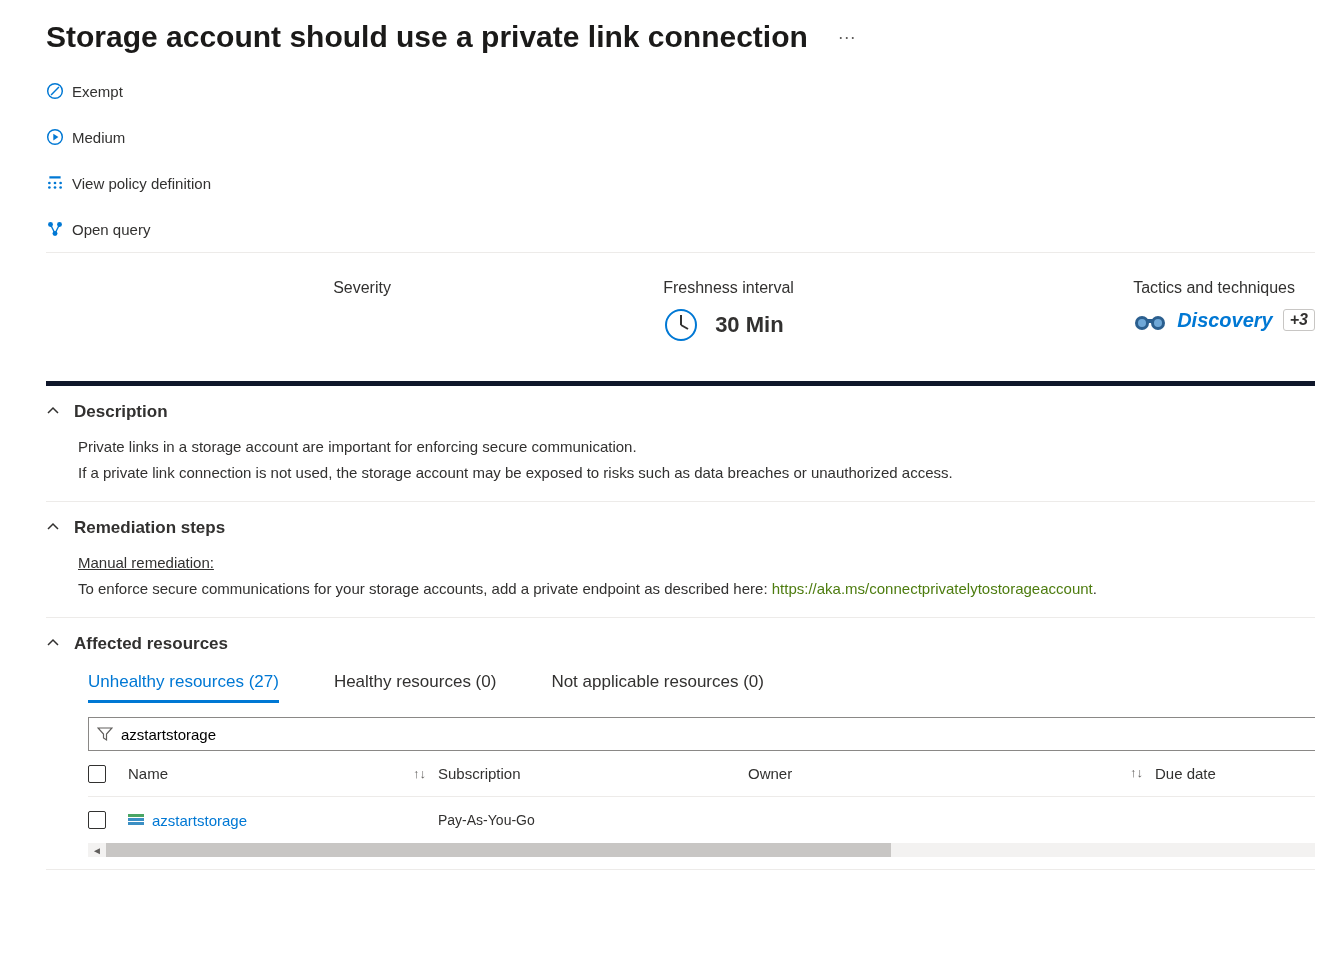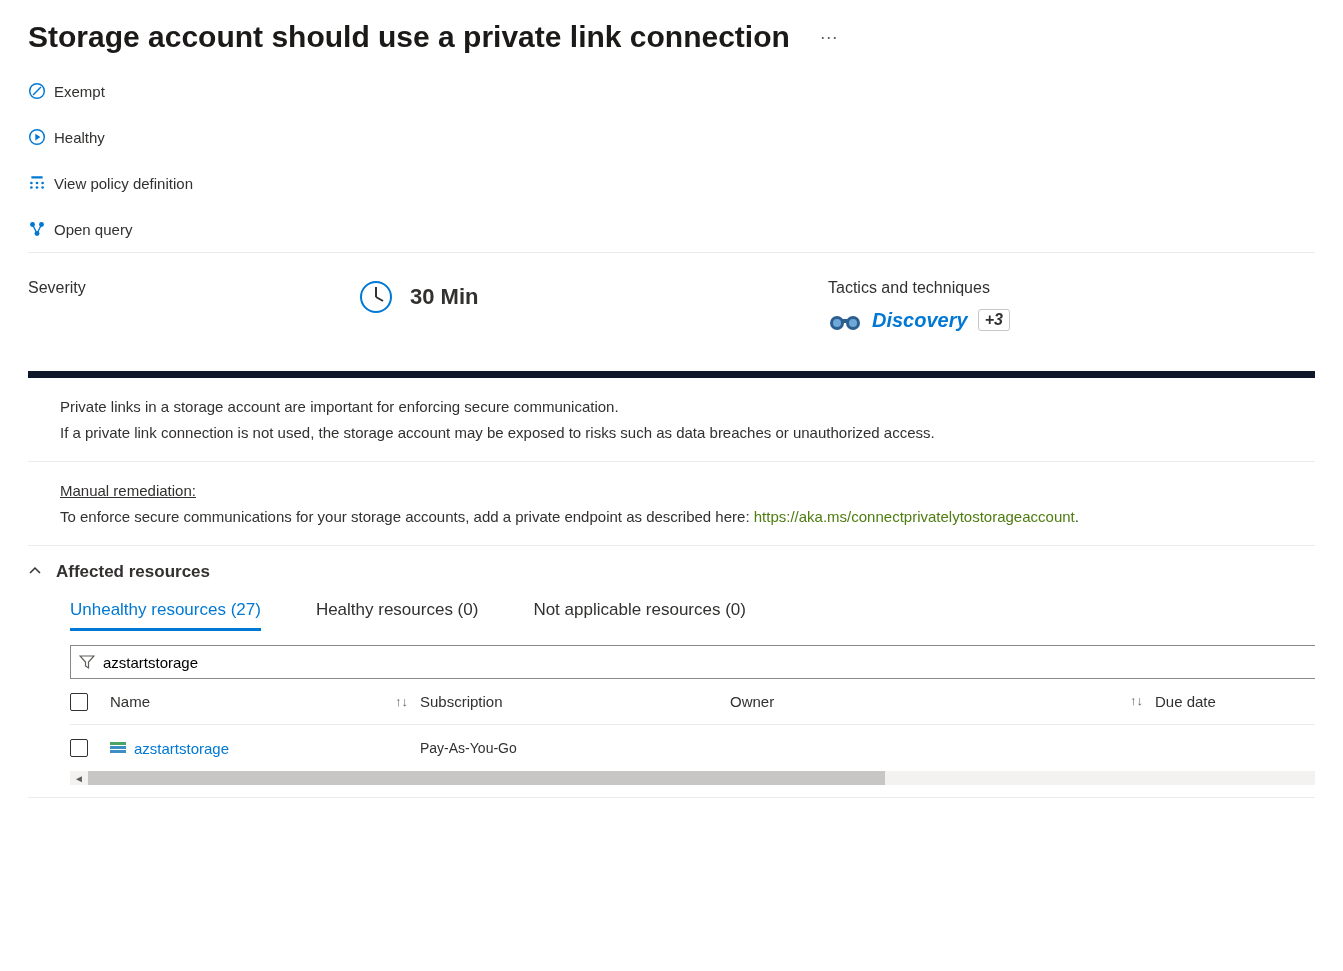--- a/index.html
+++ b/index.html
@@ -5,20 +5,21 @@
 * { box-sizing: border-box; margin: 0; padding: 0; }
 body {
   font-family: "Segoe UI", -apple-system, sans-serif;
   font-size: 14px;
   color: #323130;
   background: #fff;
   padding: 0;
 }
 .page {
   padding: 20px 28px;
+  margin-left: 18px;
 }
 .title-row {
   display: flex;
   align-items: center;
   gap: 30px;
   margin-bottom: 28px;
 }
 .page-title {
   font-size: 30px;
   font-weight: 600;
@@ -42,21 +43,22 @@
   gap: 8px;
   cursor: pointer;
   font-size: 15px;
   color: #323130;
 }
 .toolbar-item svg { width: 18px; height: 18px; }
 .info-row {
   display: flex;
   gap: 0;
   padding: 26px 0 38px 0;
-  border-bottom: 7px solid #0f172a;
+  border-bottom: 5px solid #0f172a;
+  justify-content: flex-end;
 }
 .info-block {
   display: flex;
   flex-direction: column;
   gap: 10px;
 }
 .info-block.severity-block { width: 330px; }
 .info-block.freshness-block { width: 470px; }
 .info-label {
   font-size: 16px;
@@ -254,21 +256,21 @@
           <circle cx="8" cy="8" r="6.5" fill="none" stroke="#0078d4" stroke-width="1.3"></circle>
           <line x1="4.5" y1="11.5" x2="11.5" y2="4.5" stroke="#0078d4" stroke-width="1.3"></line>
         </svg>
       <span>Exempt</span>
     </div>
     <div class="toolbar-item">
       <svg viewBox="0 0 16 16">
           <circle cx="8" cy="8" r="6.5" fill="none" stroke="#0078d4" stroke-width="1.3"></circle>
           <polygon points="6.5,5 11,8 6.5,11" fill="#0078d4"></polygon>
         </svg>
-      <span>Healthy</span>
+      <span>Medium</span>
     </div>
     <div class="toolbar-item">
       <svg viewBox="0 0 16 16">
           <path d="M3 2 L13 2 L13 4 L3 4 Z" fill="#0078d4"></path>
           <circle cx="3" cy="8" r="1.2" fill="#0078d4"></circle>
           <circle cx="8" cy="8" r="1.2" fill="#0078d4"></circle>
           <circle cx="13" cy="8" r="1.2" fill="#0078d4"></circle>
           <circle cx="3" cy="12" r="1.2" fill="#0078d4"></circle>
           <circle cx="8" cy="12" r="1.2" fill="#0078d4"></circle>
           <circle cx="13" cy="12" r="1.2" fill="#0078d4"></circle>
@@ -285,20 +287,21 @@
         </svg>
       <span>Open query</span>
     </div>
   </div>
 
   <div class="info-row">
     <div class="info-block severity-block">
       <div class="info-label">Severity</div>
     </div>
     <div class="info-block freshness-block">
+      <div class="info-label">Freshness interval</div>
       <div class="freshness-value">
         <svg width="36" height="36" viewBox="0 0 36 36">
             <circle cx="18" cy="18" r="15" fill="none" stroke="#0078d4" stroke-width="2"></circle>
             <line x1="18" y1="18" x2="18" y2="8" stroke="#323130" stroke-width="2"></line>
             <line x1="18" y1="18" x2="25" y2="22" stroke="#323130" stroke-width="2"></line>
           </svg>
         <div class="freshness-text">30 Min</div>
       </div>
     </div>
     <div class="info-block">
@@ -311,27 +314,39 @@
             <circle cx="25" cy="16" r="4" fill="#6fa8d8"></circle>
             <rect x="13" y="12" width="8" height="4" fill="#2b5f8f"></rect>
           </svg>
         <span class="tactics-link">Discovery</span>
         <span class="badge">+3</span>
       </div>
     </div>
   </div>
 
   <div class="section">
+    <div class="section-header">
+      <span class="chevron-up"><svg viewBox="0 0 14 14">
+            <polyline points="2,9 7,4 12,9" fill="none" stroke="#323130" stroke-width="1.5"></polyline>
+          </svg></span>
+      <span class="section-title">Description</span>
+    </div>
     <div class="section-body">
       <div>Private links in a storage account are important for enforcing secure communication.</div>
       <div>If a private link connection is not used, the storage account may be exposed to risks such as data breaches or unauthorized access.</div>
     </div>
   </div>
 
   <div class="section">
+    <div class="section-header">
+      <span class="chevron-up"><svg viewBox="0 0 14 14">
+            <polyline points="2,9 7,4 12,9" fill="none" stroke="#323130" stroke-width="1.5"></polyline>
+          </svg></span>
+      <span class="section-title">Remediation steps</span>
+    </div>
     <div class="section-body">
       <div class="underline">Manual remediation:</div>
       <div>
         <span>To enforce secure communications for your storage accounts, add a private endpoint as described here: </span><a href="#">https://aka.ms/connectprivatelytostorageaccount</a><span>.</span>
       </div>
     </div>
   </div>
 
   <div class="section" style="border-bottom:none; padding-bottom:4px;">
     <div class="section-header no-margin">

